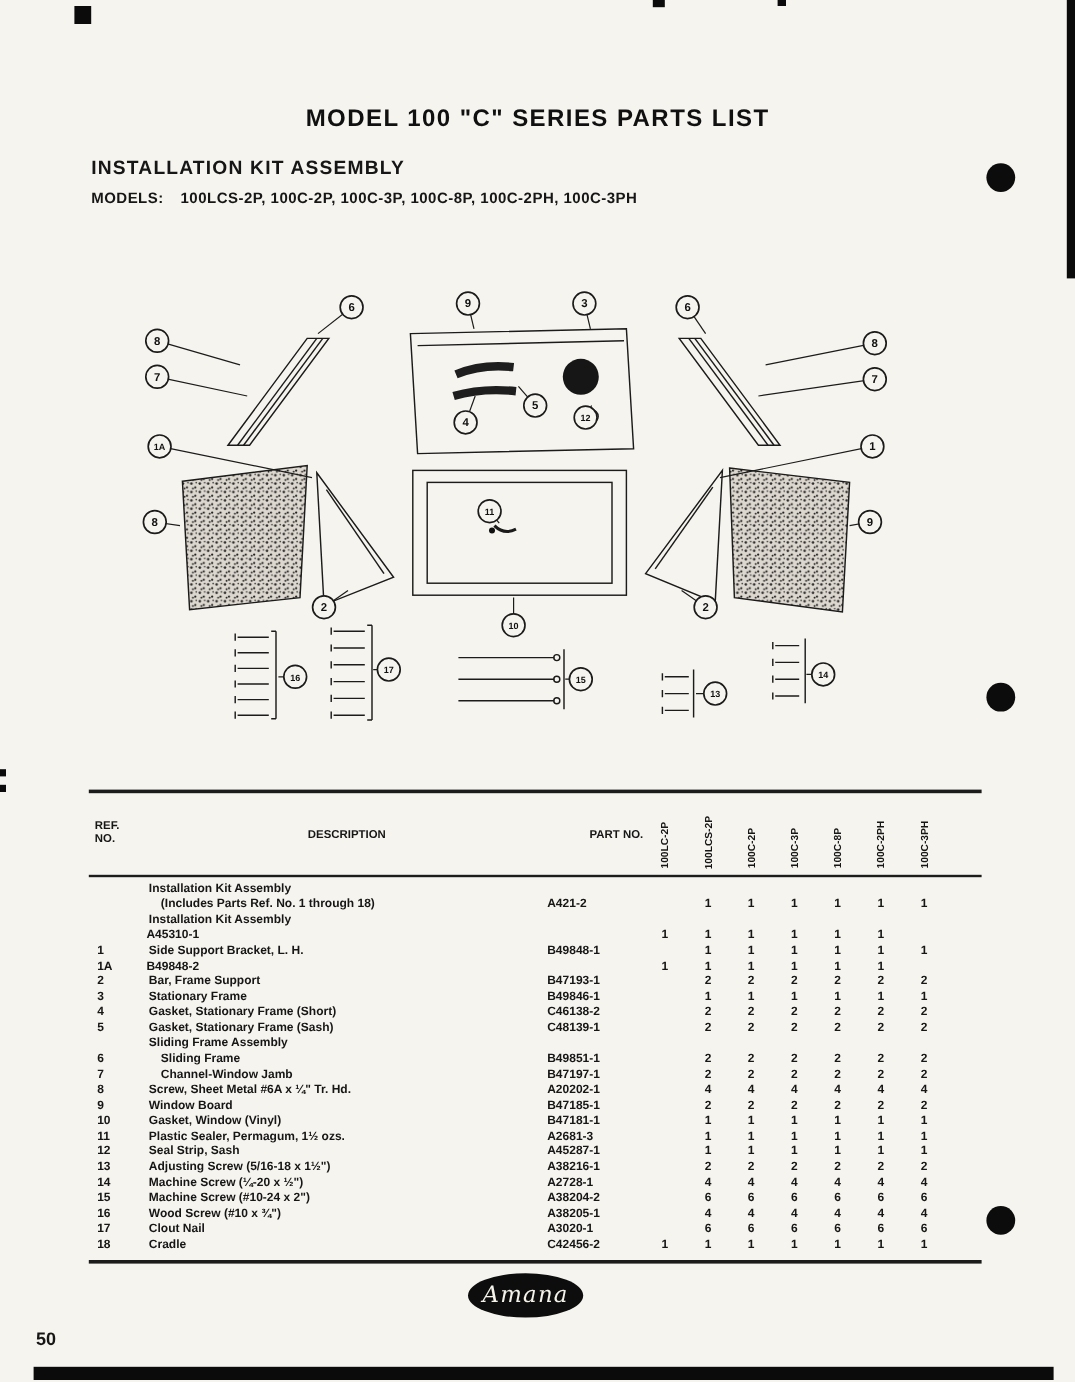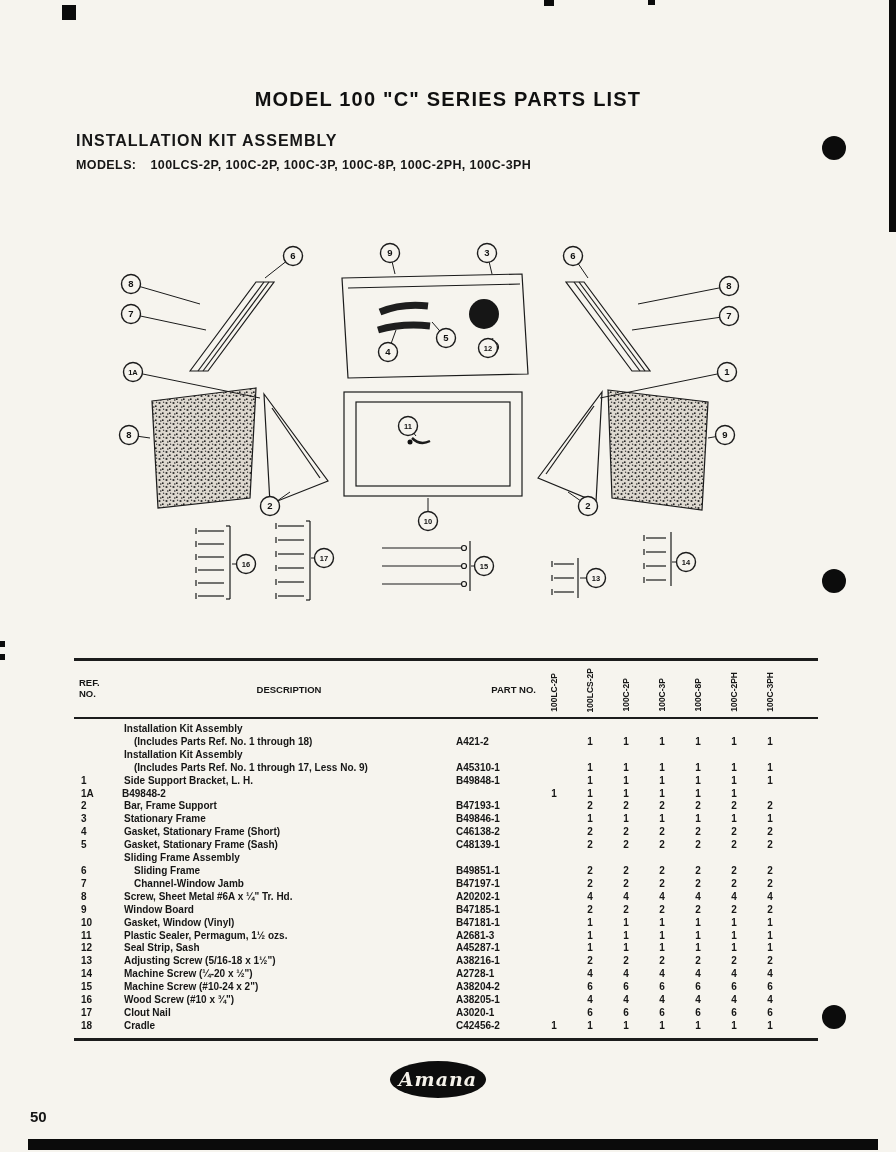--- a/index.html
+++ b/index.html
@@ -30,21 +30,21 @@
   .models .models-label { margin-right:14px; }
 
   .diagram { position:absolute; left:60px; top:226px; width:720px; height:400px; }
 
   .ptable {
     position:absolute; left:74px; top:658px; width:744px;
     border-top:3px solid #1c1c1c; border-bottom:3px solid #1c1c1c;
   }
   .thead {
     display:grid; grid-template-columns:48px 334px 80px repeat(7,36px);
-    border-bottom:2px solid #1c1c1c; height:58px; align-items:end; padding:3px 0 3px;
+    border-bottom:2px solid #1c1c1c; height:70px; align-items:end; padding:3px 0 3px;
   }
   .th { font-size:9.5px; font-weight:bold; }
   .th.ref  { white-space:pre-line; align-self:center; padding-left:5px; line-height:1.15; }
   .th.desc { text-align:center; align-self:center; }
   .th.part { text-align:right; align-self:center; }
   .th.model {
     writing-mode:vertical-rl; transform:rotate(180deg);
     justify-self:center; font-size:8.5px; line-height:1; padding-top:2px;
   }
   .tbody { padding:4px 0 5px; }
@@ -57,21 +57,21 @@
   .tcell.desc.ind { padding-left:12px; }
   .tcell.qty  { text-align:center; }
 
   .logo {
     position:absolute; left:390px; top:1061px; width:96px; height:37px;
     background:#0d0d0d; border-radius:50%;
     display:flex; align-items:center; justify-content:center;
   }
   .logo span {
     color:#f5f2ea; font-family:"DejaVu Serif", serif; font-style:italic;
-    font-weight:bold; font-size:19px; letter-spacing:1px; transform:translateY(-1px);
+    font-weight:normal; font-size:19px; letter-spacing:1px; transform:translateY(-1px);
   }
   .pagenum { position:absolute; left:30px; top:1108px; font-size:15px; font-weight:bold; }
 </style>
 </head>
 <body>
 
 <div class="artifact" style="left:62px;top:5px;width:14px;height:15px;"></div>
 <div class="artifact" style="left:544px;top:0;width:10px;height:6px;"></div>
 <div class="artifact" style="left:648px;top:0;width:7px;height:5px;"></div>
 <div class="artifact" style="left:889px;top:0;width:7px;height:232px;"></div>
@@ -324,21 +324,20 @@
         <div class="tcell qty"></div>
         <div class="tcell qty"></div>
         <div class="tcell qty"></div>
         <div class="tcell qty"></div>
         <div class="tcell qty"></div>
         <div class="tcell qty"></div>
         <div class="tcell qty"></div>
       </div>
       <div class="trow">
         <div class="tcell ref"></div>
-        <div class="tcell desc ind">(Includes Parts Ref. No. 1 through 17, Less No. 9)</div>
         <div class="tcell part">A45310-1</div>
         <div class="tcell qty"></div>
         <div class="tcell qty">1</div>
         <div class="tcell qty">1</div>
         <div class="tcell qty">1</div>
         <div class="tcell qty">1</div>
         <div class="tcell qty">1</div>
         <div class="tcell qty">1</div>
       </div>
       <div class="trow">

